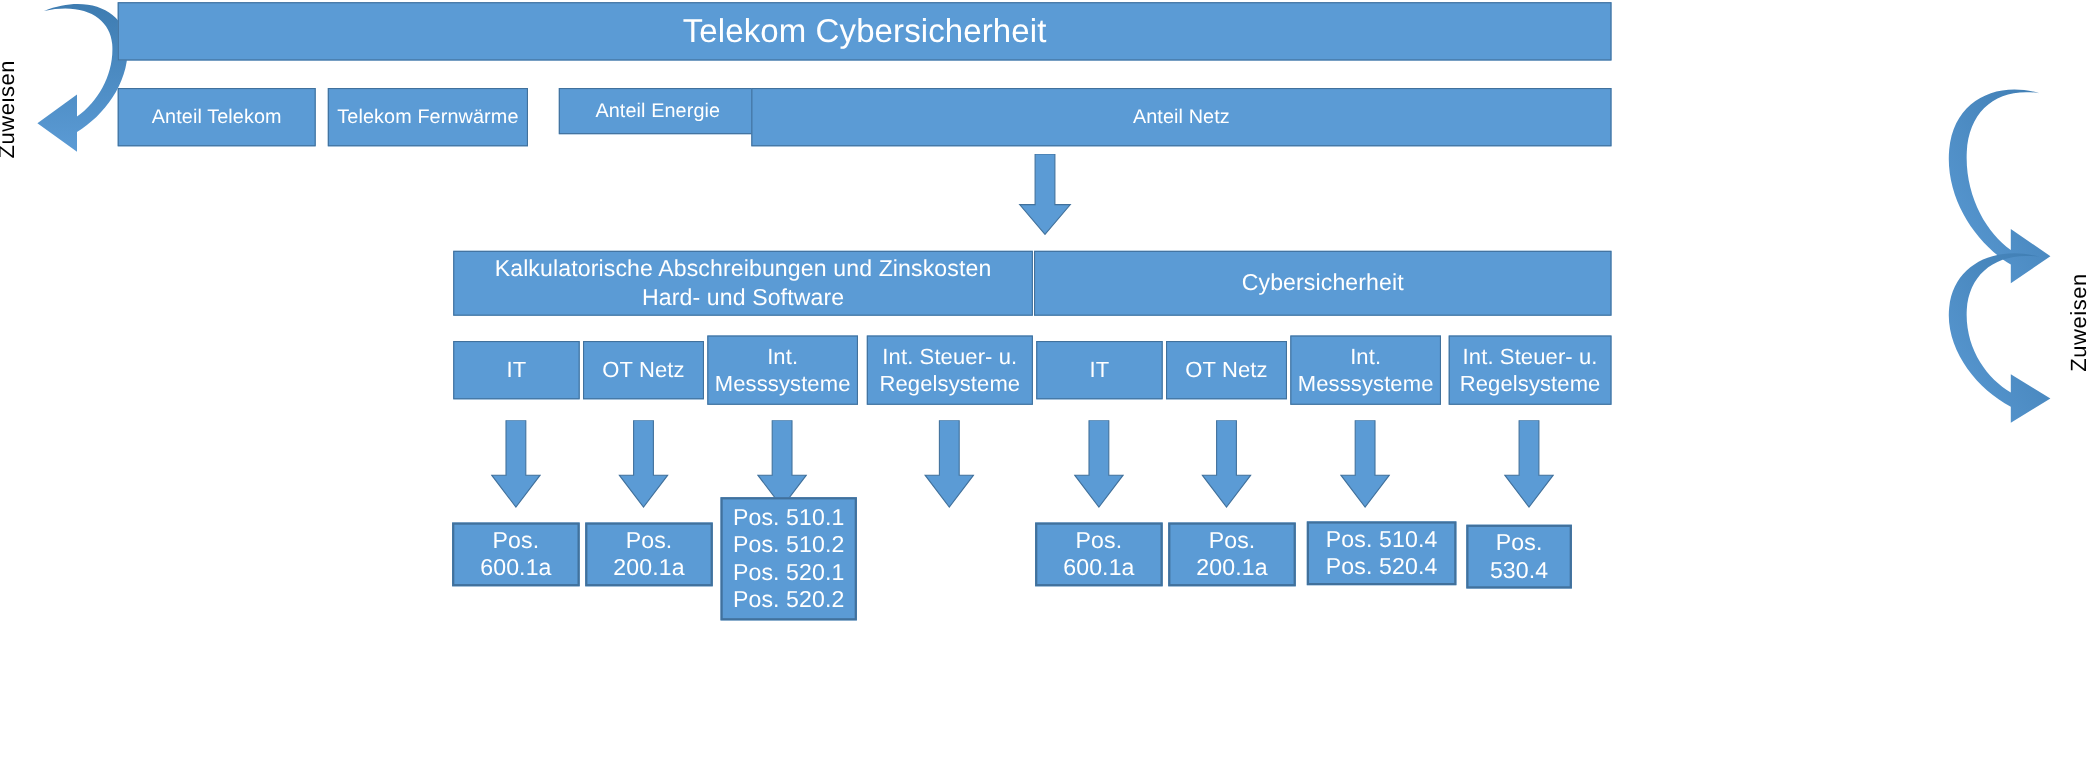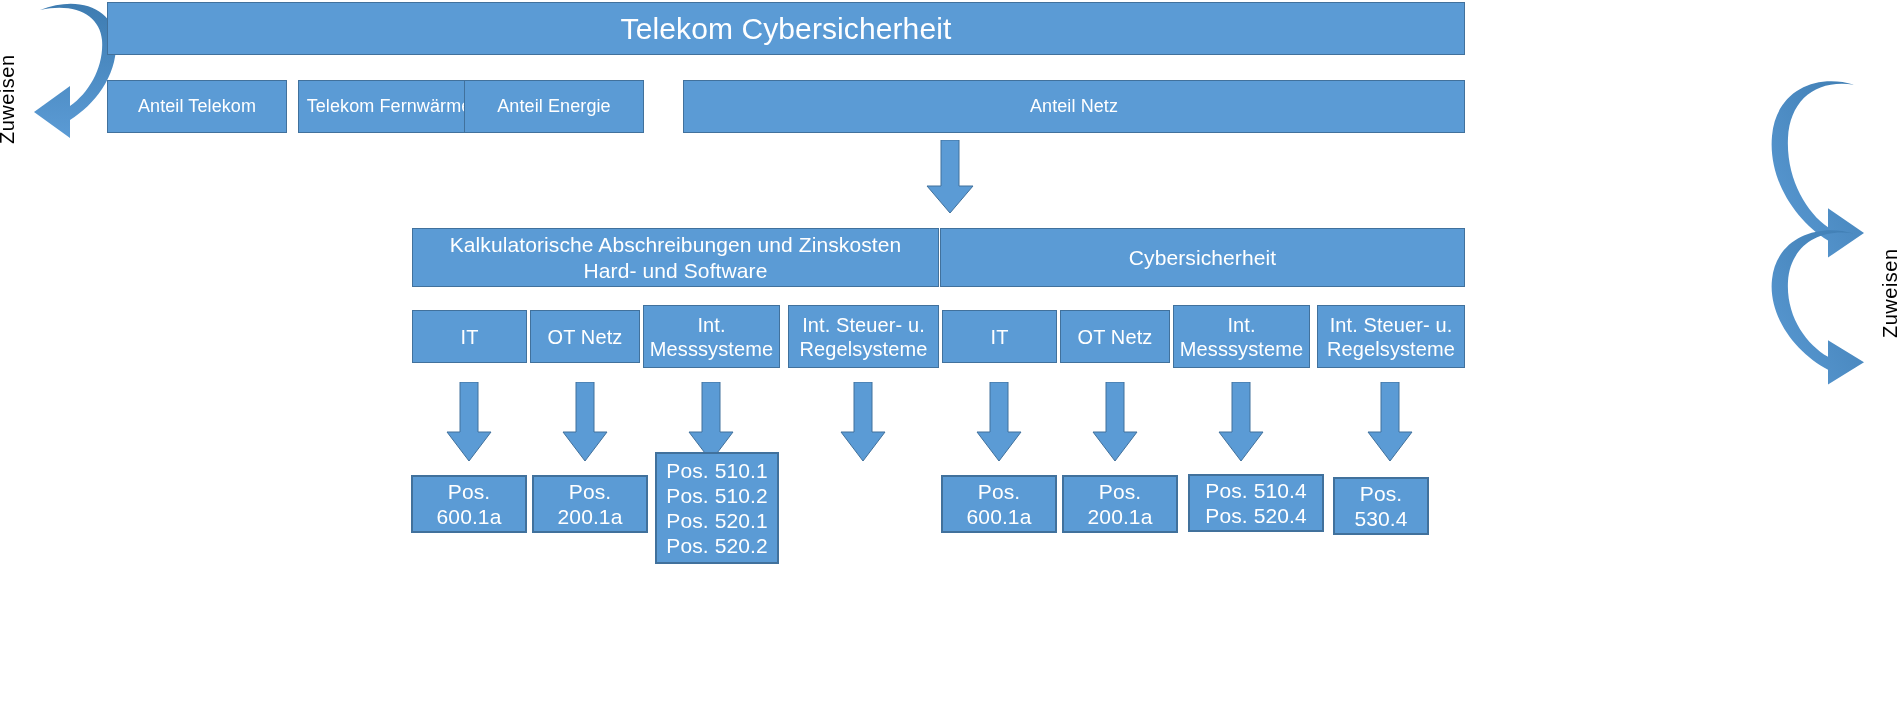--- a/index.html
+++ b/index.html
@@ -66,21 +66,21 @@
              C74,66 60,92 40,106
              L40,86 L4,112 L40,138 L40,120
              C66,104 88,74 86,40
              C84,10 50,-6 10,10 Z" fill="url(#gL)" stroke="none"></path>
   </svg>
 
   <div class="box titlebar" style="left:107px;top:2px;width:1358px;height:53px;">Telekom Cybersicherheit</div>
 
   <div class="box lvl2" style="left:107px;top:80px;width:180px;height:53px;">Anteil Telekom</div>
   <div class="box lvl2" style="left:298px;top:80px;width:182px;height:53px;">Telekom Fernwärme</div>
-  <div class="box lvl2" style="left:464px;top:80px;width:180px;height:53px;">Anteil Energie</div>
+  <div class="box lvl2" style="left:508px;top:80px;width:180px;height:42px;">Anteil Energie</div>
   <div class="box lvl2" style="left:683px;top:80px;width:782px;height:53px;">Anteil Netz</div>
 
   <svg class="down-arrow" style="left:925px;top:140px;width:50px;height:74px;" viewBox="0 0 50 74">
     <path d="M16,0 L34,0 L34,46 L48,46 L25,73 L2,46 L16,46 Z" fill="#5b9bd5" stroke="#41719c" stroke-width="1"></path>
   </svg>
 
   <div class="box lvl3" style="left:412px;top:228px;width:527px;height:59px;padding:16px 12px;">Kalkulatorische Abschreibungen und Zinskosten Hard- und Software</div>
   <div class="box lvl3" style="left:940px;top:228px;width:525px;height:59px;">Cybersicherheit</div>
 
   <div class="box lvl4" style="left:412px;top:310px;width:115px;height:53px;">IT</div>

